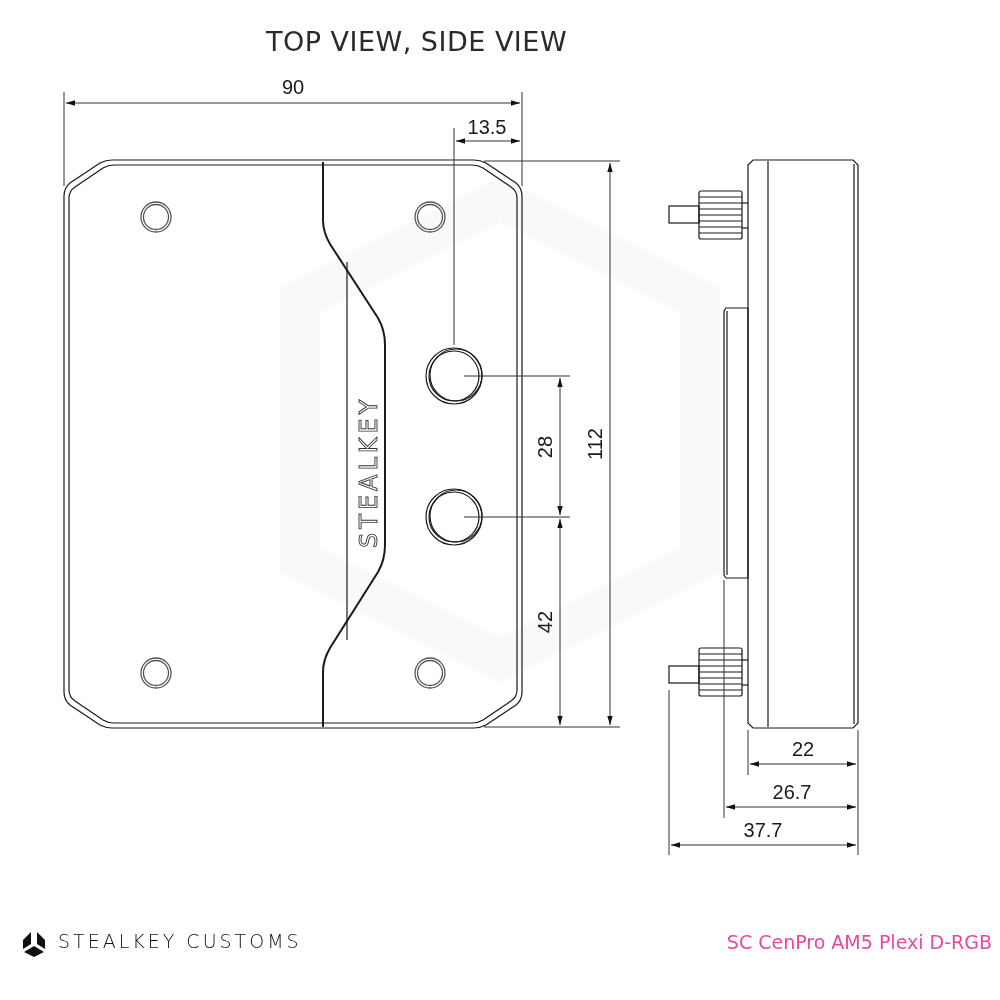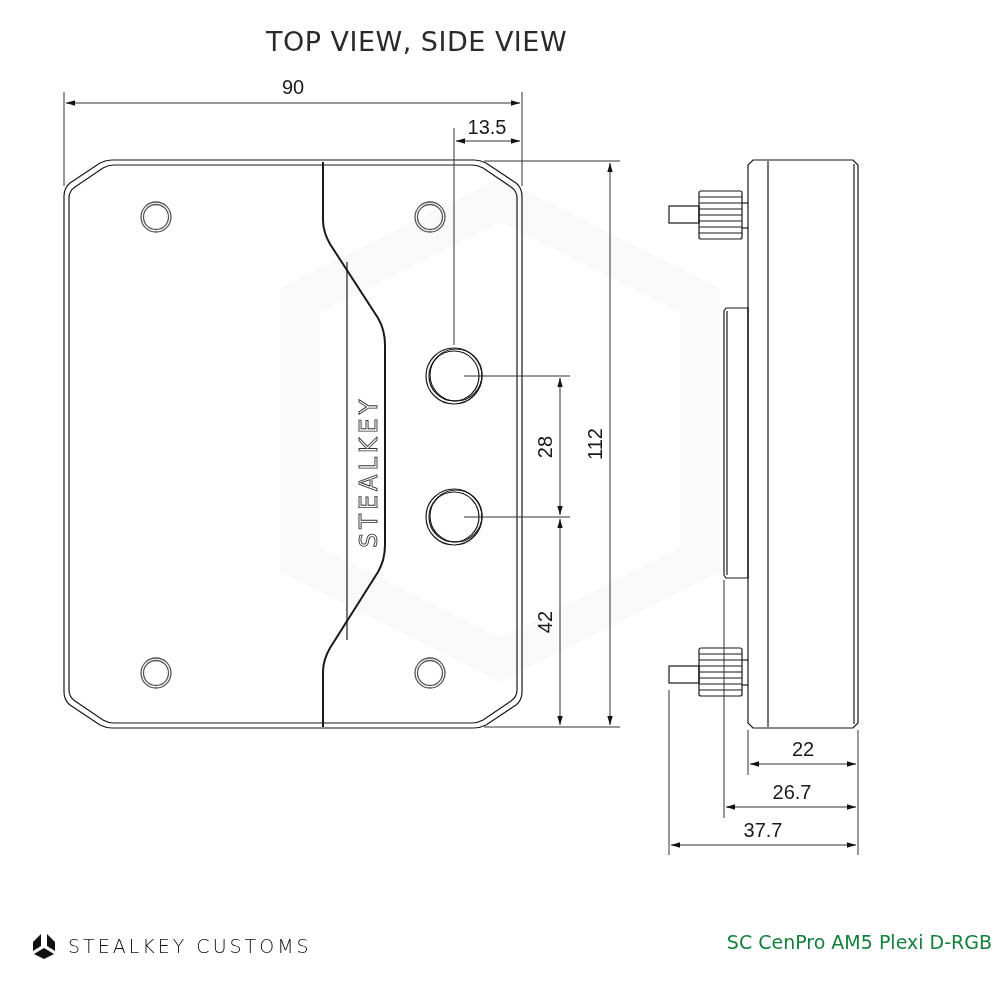--- a/index.html
+++ b/index.html
@@ -2,24 +2,24 @@
 <html><head>
 <meta charset="utf-8">
 <style>
   html, body { margin: 0; padding: 0; background: #ffffff; }
   body { width: 1000px; height: 1000px; position: relative; overflow: hidden;
          font-family: "Liberation Sans", sans-serif; color: #222; }
   .title { position: absolute; top: 26px; left: 0; width: 833px; text-align: center;
            font-family: "DejaVu Sans", sans-serif; font-size: 27px; color: #2a2a2a; letter-spacing: 0.5px; }
   svg.drawing { position: absolute; left: 0; top: 0; }
   .dim-text { font-family: "Liberation Sans", sans-serif; font-size: 20px; fill: #1a1a1a; }
-  .footer-brand { position: absolute; left: 30px; top: 930px; height: 32px; display: flex; align-items: center; gap: 10px; }
+  .footer-brand { position: absolute; left: 20px; top: 930px; height: 32px; display: flex; gap: 10px; }
   .brand-text { font-family: "DejaVu Sans", sans-serif; font-size: 19px; letter-spacing: 3px; color: #111; font-weight: 300; }
   .footer-model { position: absolute; right: 8px; top: 931px; font-family: "DejaVu Sans", sans-serif;
-                  font-size: 19px; color: #15803d; }
+                  font-size: 19px; color: #ec4899; }
 </style>
 </head>
 <body>
 
 <div class="title">TOP VIEW, SIDE VIEW</div>
 
 <svg class="drawing" width="1000" height="1000" viewBox="0 0 1000 1000">
   <defs>
     <marker id="arr" viewBox="0 0 10 10" refX="10" refY="5" markerWidth="9" markerHeight="9" orient="auto-start-reverse">
       <path d="M0,2 L10,5 L0,8 z" fill="#111"></path>

